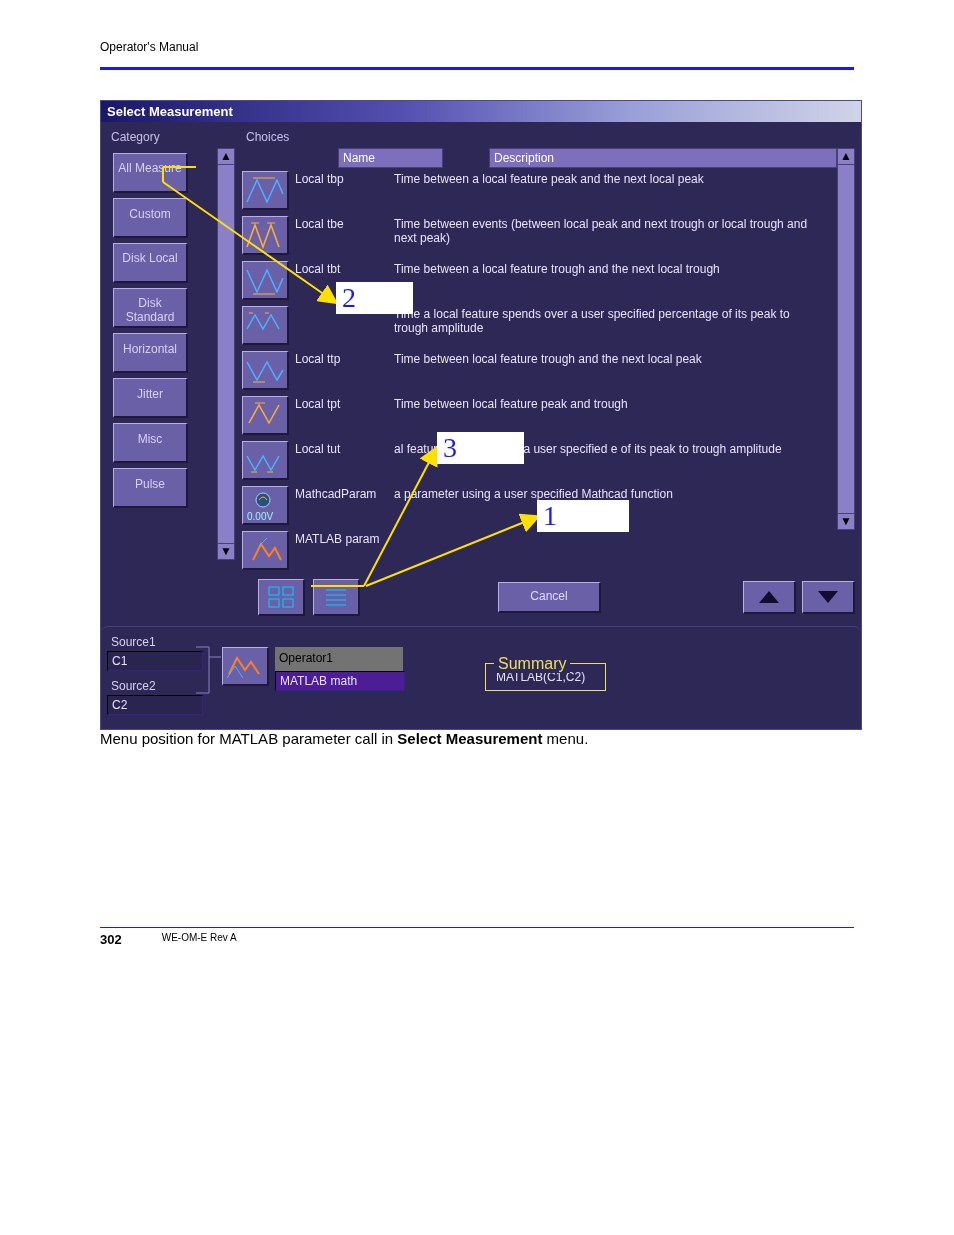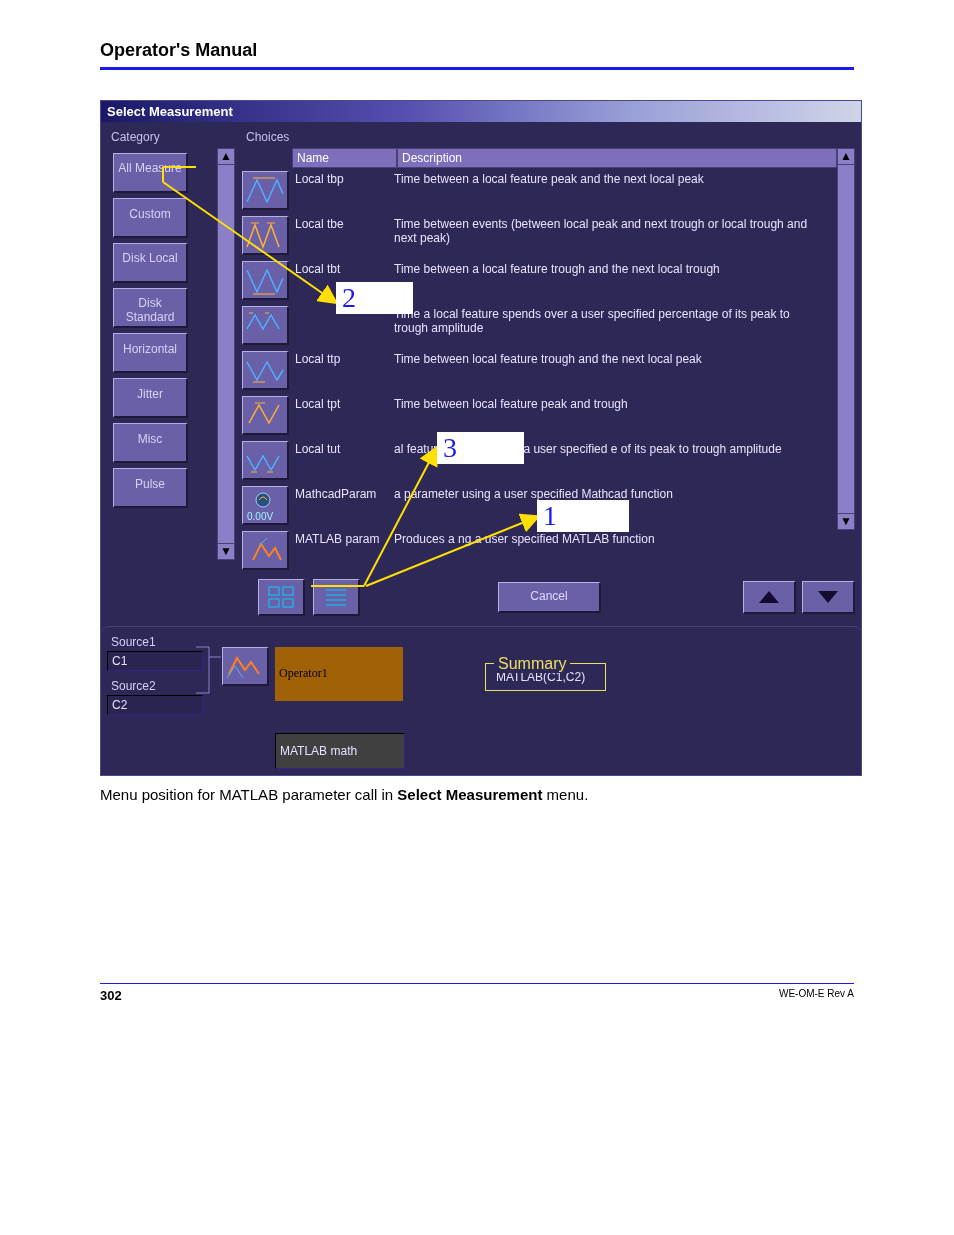--- a/index.html
+++ b/index.html
@@ -5,23 +5,23 @@
   body {
     margin:0; padding:0;
     font-family: Arial, Helvetica, sans-serif;
     background:#fff;
     width:954px;
   }
   .page {
     padding:40px 100px 30px 100px;
   }
   .header-title {
-    font-weight:bold;
-    font-size:18px;
-    margin-bottom:6px;
+    font-weight:normal;
+    font-size:12px;
+    margin-bottom:13px;
   }
   .header-rule {
     border-top:3px solid #1a1af0;
     margin-bottom:30px;
   }
 
   
   .screenshot {
     width:760px;
     background:#2d2856;
@@ -87,20 +87,21 @@
   .cat-btn.one { line-height:30px; padding-top:0;}
 
   
   .choices {
     margin-left:135px;
     position:relative;
   }
   .choices-head {
     display:flex;
     margin-top:0;
+    gap:46px;
   }
   .col-icon-h { width:50px; }
   .col-name-h {
     width:95px;
     background:#7d6fbc; color:#fff;
     border:1px solid #4a4078;
     padding:2px 4px;
   }
   .col-desc-h {
     flex:1;
@@ -212,30 +213,29 @@
     border-top:1px solid #b8b0e0;
     border-left:1px solid #b8b0e0;
     border-right:2px solid #201838;
     border-bottom:2px solid #201838;
     margin-top:12px;
     position:relative;
   }
   .op-block { margin-left:6px; margin-top:12px;}
   .op-label-box {
     width:120px; height:16px;
-    background:#a16207;
+    background:#737373;
     color:#000; font-size:12px;
-    padding:19px 4px;
-    font-family:Liberation Serif, serif;
+    padding:4px 4px;
   }
   .op-field {
     width:120px; height:18px;
     border:1px inset #140c30;
-    background:#404040; color:#e8e0ff;
-    padding:8px 4px; line-height:18px;margin-top:32px;
+    background:#4c1d95; color:#e8e0ff;
+    padding:0 4px; line-height:18px;
   }
   .summary {
     margin-left:80px; margin-top:28px;
     border:1px solid #e8e060;
     padding:6px 20px 6px 10px;
     position:relative;
   }
   .summary-title {
     position:absolute; top:-9px; left:8px;
     color:#e8e060; font-size:16px;
@@ -254,34 +254,34 @@
     background:#fff;
     color:#1a1af0;
     font-family:"Times New Roman", serif;
     font-size:28px;
     font-weight:normal;
     padding:0 6px;
   }
 
   
   .caption {
-    margin-top:10px;
     font-size:15px;
     color:#000;
   }
 
   .footer-rule {
     border-top:1px solid #1a1af0;
     margin-top:180px;
     margin-bottom:4px;
   }
   .footer {
-    display:flex; justify-content:space-between;
+    display:flex; 
     font-size:13px;
     margin-bottom:20px;
+    gap:40px;
   }
   .footer .pg { font-weight:bold;}
   .footer .rev { font-size:10px; color:#000;}
 </style>
 </head>
 <body>
 
 <div class="page">
 
 <div class="header-title">Operator's Manual</div>
@@ -422,21 +422,20 @@
         </div>
 
         <div class="row">
           <div class="icon-cell">
             <svg width="40" height="32">
                   <path d="M8 26 L16 10 L24 22 L30 14 L36 26" stroke="#ff8020" fill="none" stroke-width="2"></path>
                   <path d="M14 12 L22 4" stroke="#4fb0ff"></path>
                 </svg>
           </div>
           <div class="name-cell">MATLAB param</div>
-          <div class="desc-cell">Produces a                              ng a user specified MATLAB function</div>
         </div>
       </div>
 
       <div class="bottom-bar">
         <div class="small-btn">
           <svg width="28" height="24">
                 <rect x="2" y="2" width="10" height="8" fill="none" stroke="#00d0ff"></rect>
                 <rect x="16" y="2" width="10" height="8" fill="none" stroke="#00d0ff"></rect>
                 <rect x="2" y="14" width="10" height="8" fill="none" stroke="#00d0ff"></rect>
                 <rect x="16" y="14" width="10" height="8" fill="none" stroke="#00d0ff"></rect>

